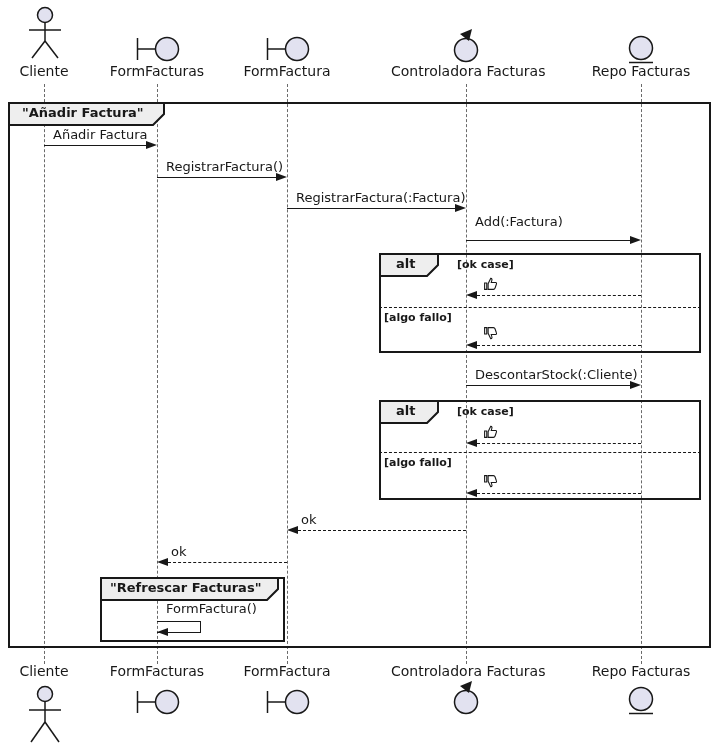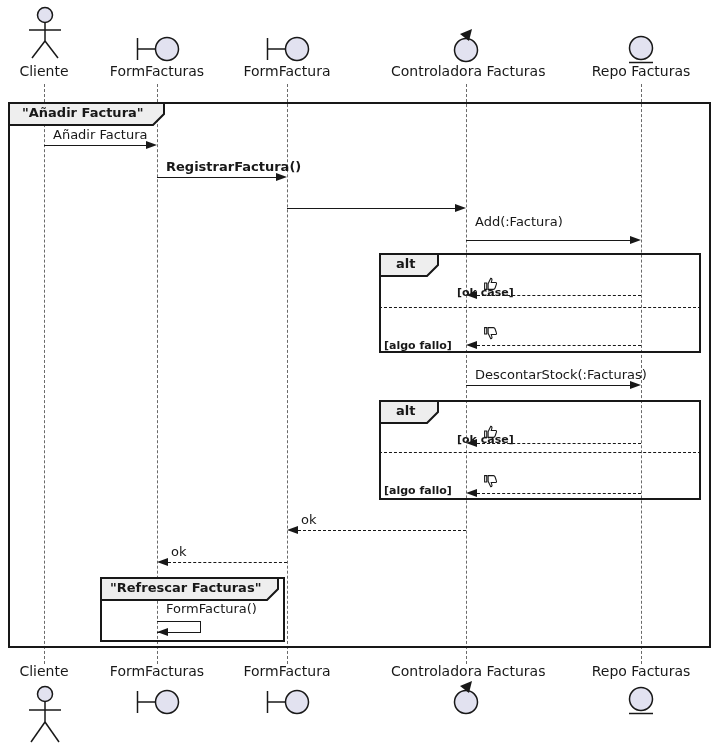--- a/index.html
+++ b/index.html
@@ -8,21 +8,21 @@
   #canvas {
     position:relative; width:717px; height:748px; background:#ffffff;
     overflow:hidden;
   }
   
   .lifeline { position:absolute; width:0; border-left:1px dashed #6a6a6a; }
   
   .plabel { position:absolute; font-size:14px; text-align:center; white-space:nowrap; color:#181818; }
   
   .mlabel { position:absolute; font-size:13px; white-space:nowrap; color:#181818; }
-  .glabel { position:absolute; font-size:11px; font-weight:bold; white-space:nowrap; color:#181818;margin-top:28px; }
+  .glabel { position:absolute; font-size:11px; font-weight:bold; white-space:nowrap; color:#181818; }
   .oplabel { position:absolute; font-size:13px; font-weight:bold; white-space:nowrap; color:#181818; }
   
   .line  { position:absolute; height:0; border-top:1px solid #181818; }
   .dline { position:absolute; height:0; border-top:1px dashed #181818; }
   .ah { position:absolute; width:0; height:0; border-style:solid; }
   .ah-r { border-width:4.5px 0 4.5px 11px; border-color:transparent transparent transparent #181818; }
   .ah-l { border-width:4.5px 11px 4.5px 0; border-color:transparent #181818 transparent transparent; }
   
   .frame { position:absolute; border:2px solid #181818; background:transparent; }
   .divider { position:absolute; height:0; border-top:1px dashed #181818; }
@@ -81,24 +81,25 @@
   <div class="frame" style="left:8px; top:102px; width:703px; height:546px;"></div>
   <svg class="tab" style="left:8px; top:102px;" width="160" height="24" viewBox="0 0 160 24">
     <path d="M1 1 H156 V12 L145 23 H1 Z" fill="#EEEEEE" stroke="#181818" stroke-width="2"></path>
   </svg>
   <div class="tab-text" style="left:22px; top:105px;">"Añadir Factura"</div>
 
   <div class="mlabel" style="left:53px; top:127px;">Añadir Factura</div>
   <div class="line" style="left:44px; top:145px; width:102px;"></div>
   <div class="ah ah-r" style="left:146px; top:141px;"></div>
 
-  <div class="mlabel" style="left:166px; top:159px;font-weight:bold;">RegistrarFactura()</div>
+  <div class="mlabel" style="left:166px; top:159px;">RegistrarFactura()</div>
   <div class="line" style="left:157px; top:177px; width:119px;"></div>
   <div class="ah ah-r" style="left:276px; top:173px;"></div>
 
+  <div class="mlabel" style="left:296px; top:190px;">RegistrarFactura(:Factura)</div>
   <div class="line" style="left:287px; top:208px; width:168px;"></div>
   <div class="ah ah-r" style="left:455px; top:204px;"></div>
 
   <div class="mlabel" style="left:475px; top:214px;">Add(:Factura)</div>
   <div class="line" style="left:466px; top:240px; width:164px;"></div>
   <div class="ah ah-r" style="left:630px; top:236px;"></div>
 
   <div class="frame" style="left:379px; top:253px; width:322px; height:100px;"></div>
   <svg class="tab" style="left:379px; top:253px;" width="62" height="24" viewBox="0 0 62 24">
     <path d="M1 1 H59 V12 L48 23 H1 Z" fill="#EEEEEE" stroke="#181818" stroke-width="2"></path>
@@ -114,21 +115,21 @@
 
   <div class="divider" style="left:379px; top:307px; width:322px;"></div>
   <div class="glabel" style="left:384px; top:311px;">[algo fallo]</div>
 
   <svg class="icon" style="left:483px; top:326px;" width="15" height="15" viewBox="0 0 14 14" aria-label="👎">
     <path d="M1.5 1.5 h2 v6 h-2 z M4.8 1.5 v5.3 l2.4 5 c1.4-0.1 1.3-1.3 1-2.1 L7.7 8 h4.1 c0.9 0 1-1 0.6-1.9 L11.2 2.6 c-0.2-0.7-0.8-1.1-1.5-1.1 z" fill="none" stroke="#181818" stroke-width="1"></path>
   </svg>
   <div class="dline" style="left:477px; top:345px; width:164px;"></div>
   <div class="ah ah-l" style="left:466px; top:341px;"></div>
 
-  <div class="mlabel" style="left:475px; top:367px;">DescontarStock(:Facturas)</div>
+  <div class="mlabel" style="left:475px; top:367px;">DescontarStock(:Cliente)</div>
   <div class="line" style="left:466px; top:385px; width:164px;"></div>
   <div class="ah ah-r" style="left:630px; top:381px;"></div>
 
   <div class="frame" style="left:379px; top:400px; width:322px; height:100px;"></div>
   <svg class="tab" style="left:379px; top:400px;" width="62" height="24" viewBox="0 0 62 24">
     <path d="M1 1 H59 V12 L48 23 H1 Z" fill="#EEEEEE" stroke="#181818" stroke-width="2"></path>
   </svg>
   <div class="oplabel" style="left:396px; top:403px;">alt</div>
   <div class="glabel" style="left:457px; top:405px;">[ok case]</div>
 

